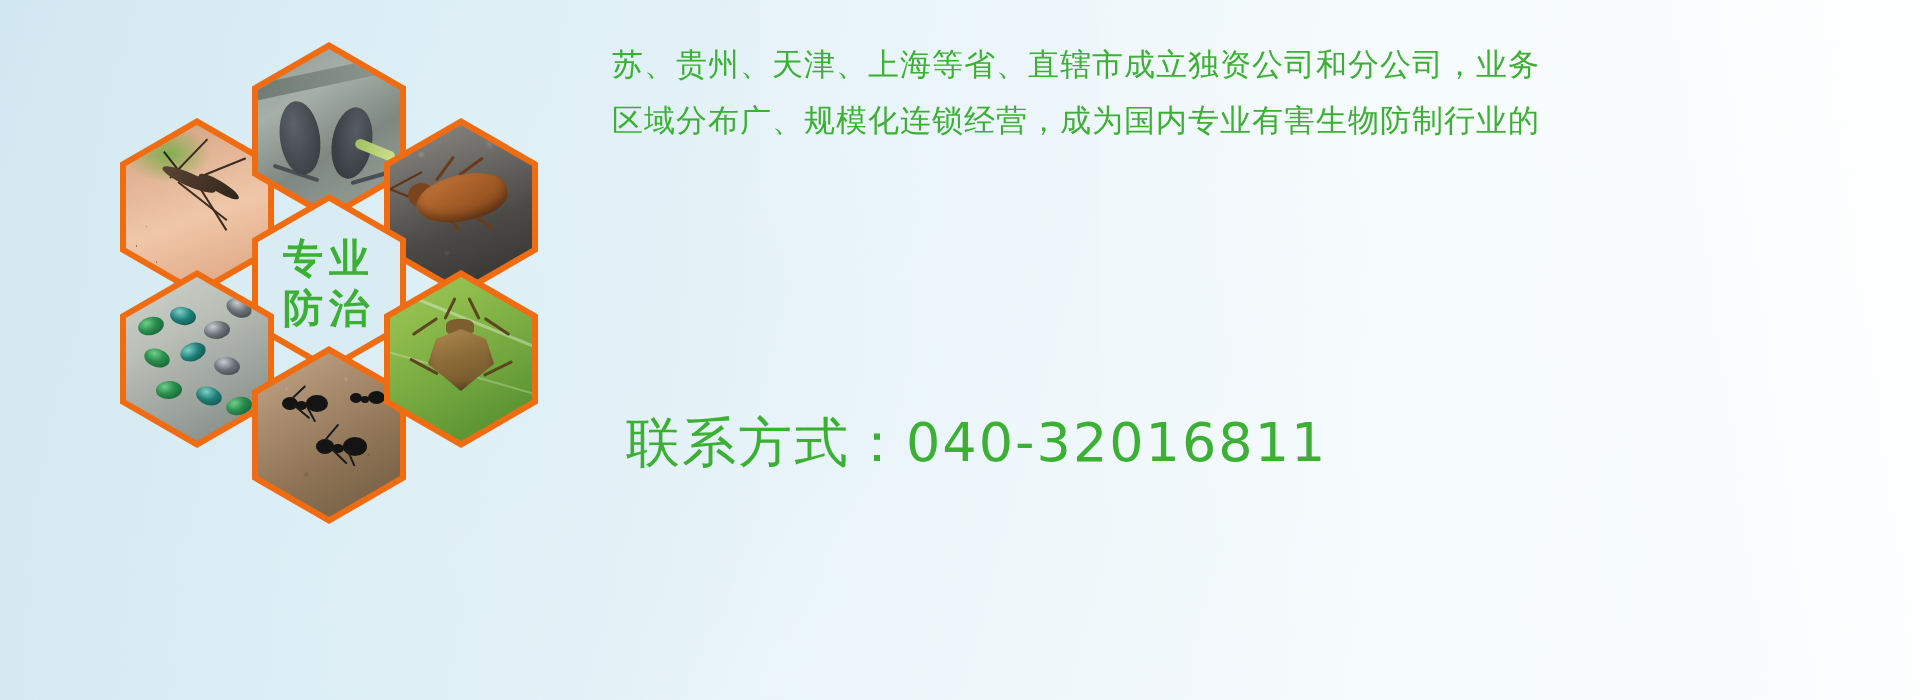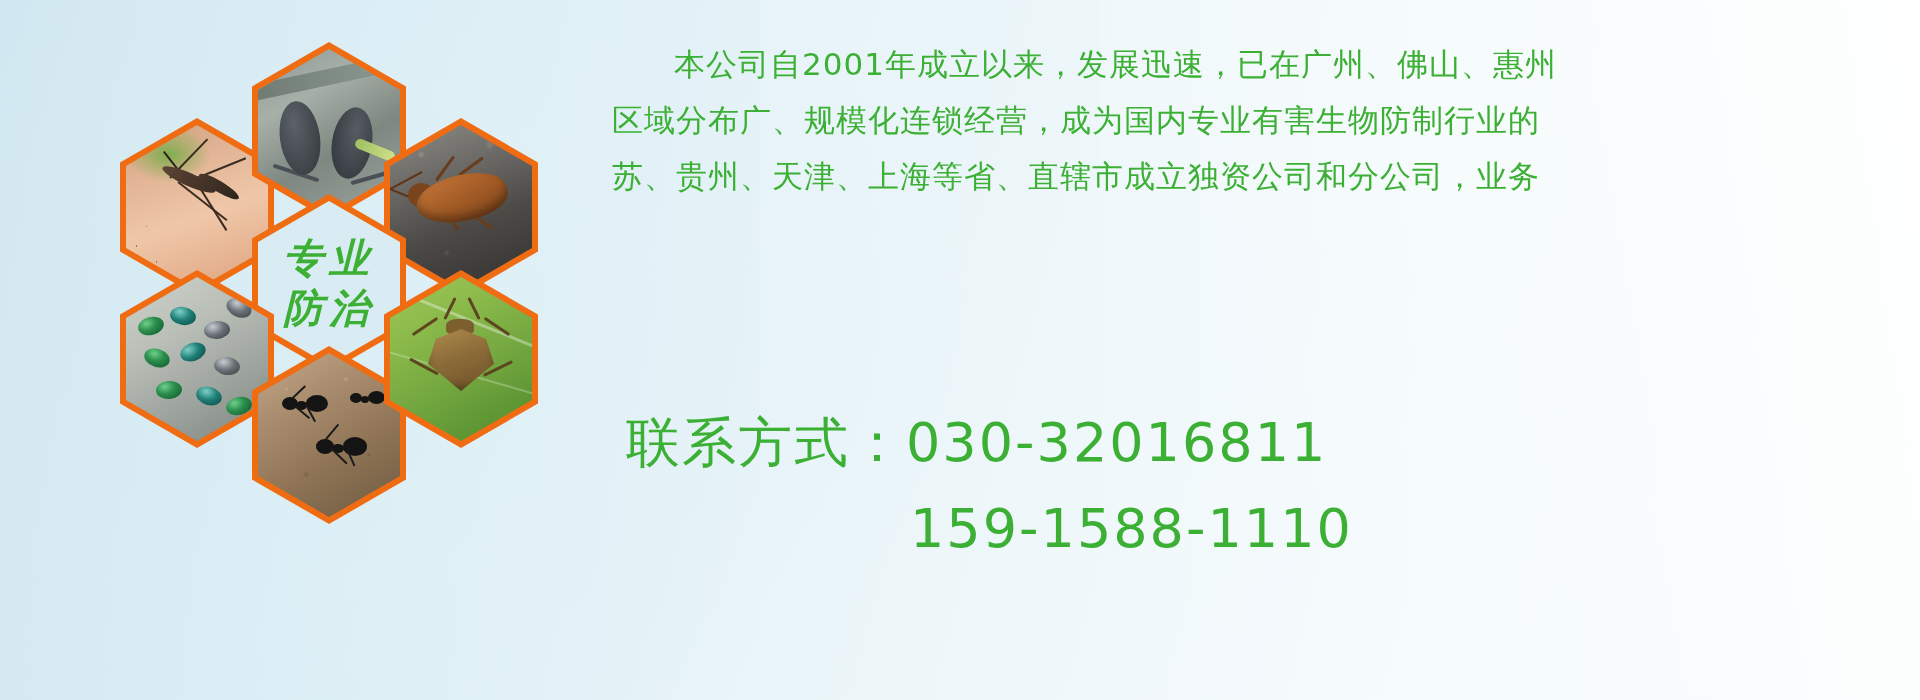--- a/index.html
+++ b/index.html
@@ -25,21 +25,21 @@
     background:linear-gradient(260deg,#ffffff 0%,#f8fcfd 40%,rgba(246,251,253,0) 100%);
     opacity:.9;pointer-events:none;
   }
 
   
   .hexwrap{position:absolute;left:90px;top:10px;width:520px;height:560px;z-index:5;}
   .hex{
     position:absolute;width:152px;height:176px;
     clip-path:polygon(50% 0%,100% 25%,100% 75%,50% 100%,0% 75%,0% 25%);
     background:#f06c12;
-    display:flex;align-items:center;justify-content:center;font-style:italic;
+    display:flex;align-items:center;justify-content:center;
   }
   .hex .inner{
     width:140px;height:162px;
     clip-path:polygon(50% 0%,100% 25%,100% 75%,50% 100%,0% 75%,0% 25%);
     position:relative;overflow:hidden;
   }
   
   .hex{width:154px;height:178px;}
   .hex .inner{width:142px;height:164px;}
 
@@ -359,23 +359,21 @@
           <div class="sl" style="left:72px;top:30px;width:24px;transform:rotate(64deg);"></div>
           <div class="sbh"></div>
           <div class="sb"></div>
         </div>
       </div>
     </div>
 
   </div>
 
   <div class="copy">
-    <div class="para-line first">本公司自2001年成立以来，发展迅速，已在广州、佛山、惠州</div>
+    <div class="para-line">苏、贵州、天津、上海等省、直辖市成立独资公司和分公司，业务</div>
     <div class="para-line">区域分布广、规模化连锁经营，成为国内专业有害生物防制行业的</div>
-    <div class="para-line">苏、贵州、天津、上海等省、直辖市成立独资公司和分公司，业务</div>
   </div>
 
   <div class="contact">
-    <div class="contact-line l1">联系方式：030-32016811</div>
-    <div class="contact-line l2">159-1588-1110</div>
+    <div class="contact-line l1">联系方式：040-32016811</div>
   </div>
 
 </div>
 
 </body></html>

